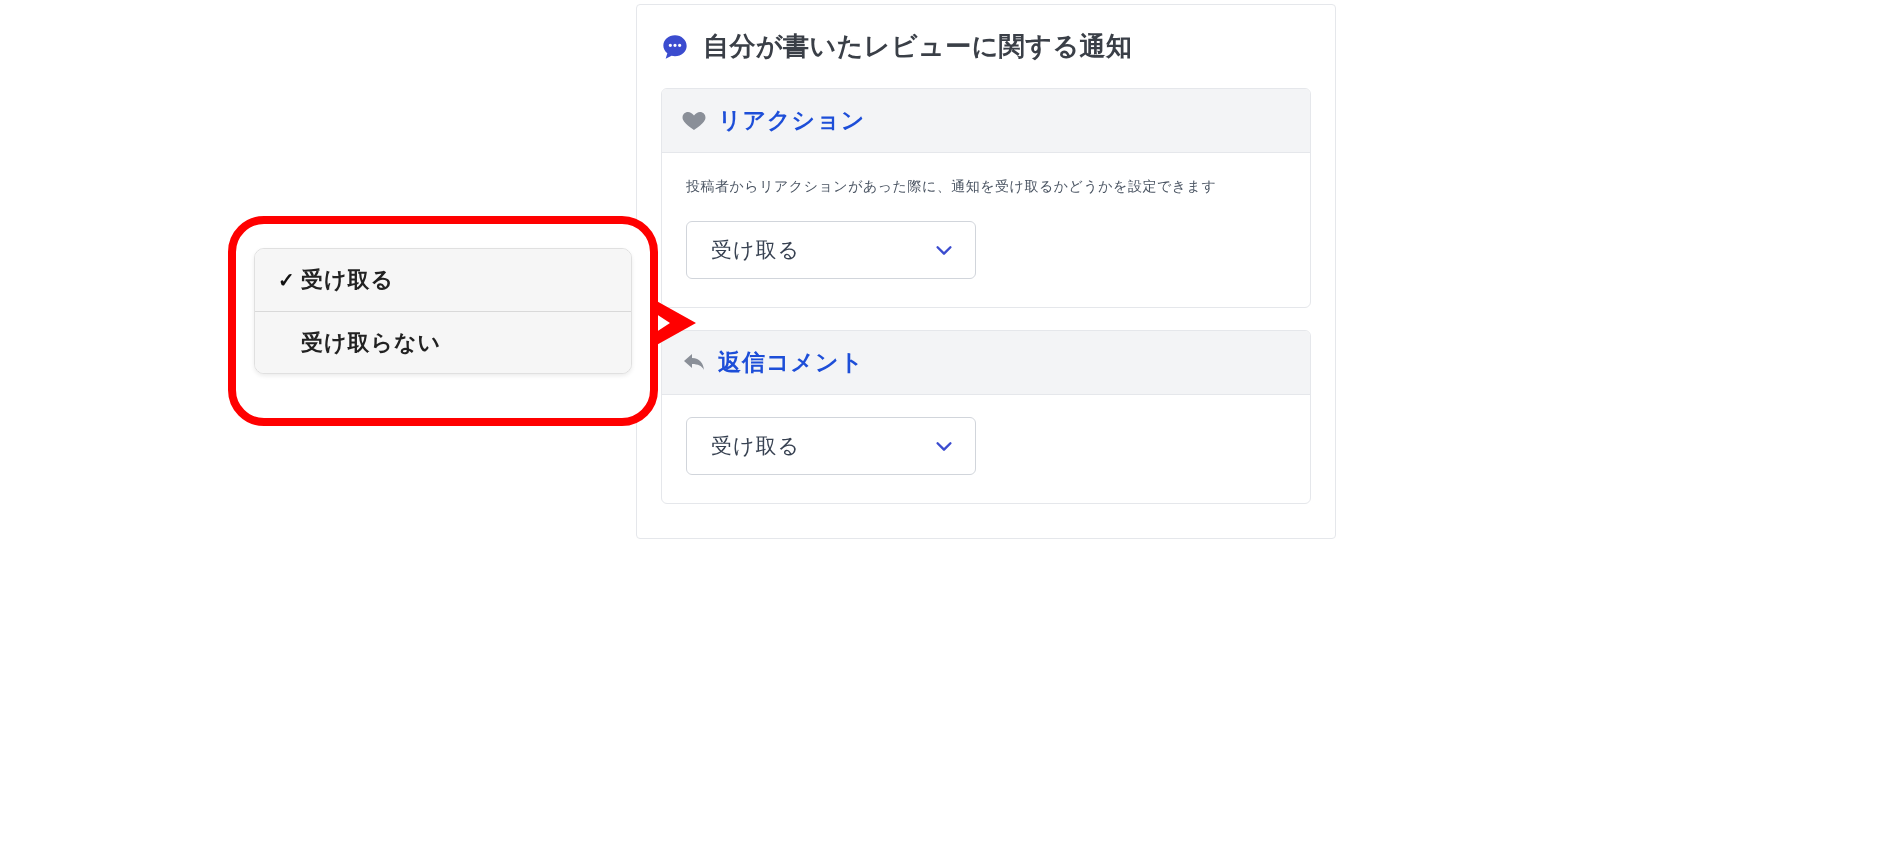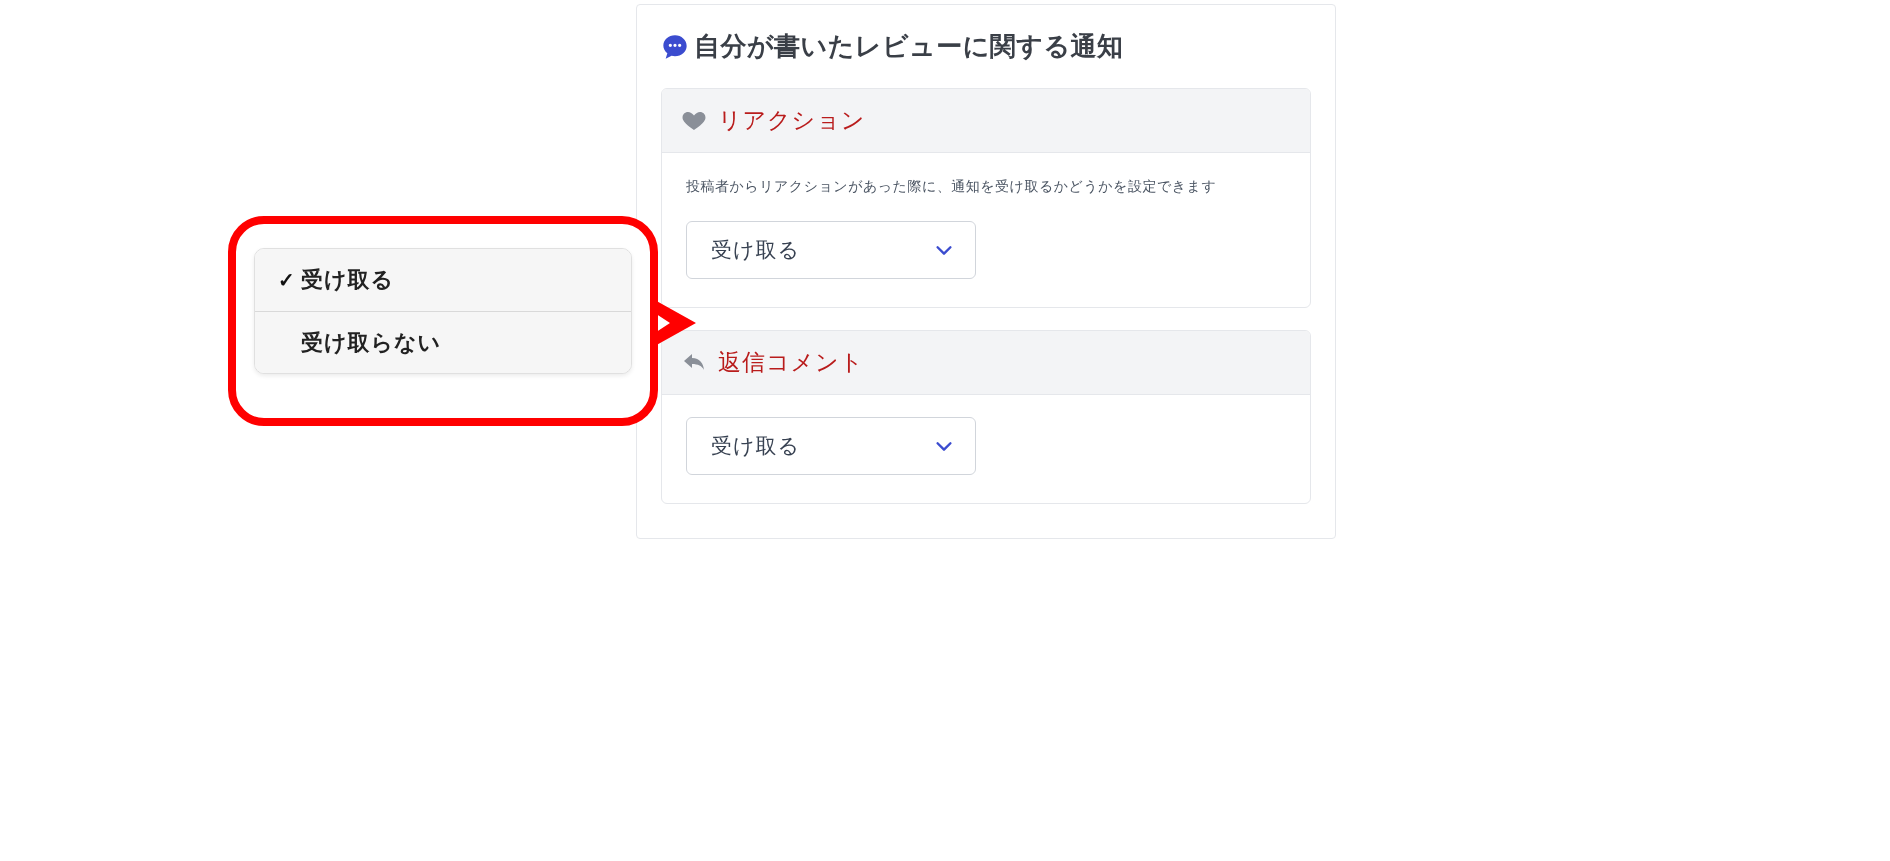--- a/index.html
+++ b/index.html
@@ -17,21 +17,21 @@
       top: 4px;
       width: 700px;
       border: 1px solid #e5e7eb;
       border-radius: 4px;
       padding: 24px 24px 30px 24px;
       background: #fff;
     }
     .panel-title-row {
       display: flex;
       align-items: center;
-      gap: 5px;
+      gap: 14px;
       margin-bottom: 24px;
     }
     .panel-title-row .icon svg { width: 28px; height: 28px; display:block; }
     .panel-title {
       font-size: 26px;
       font-weight: 700;
       color: #3a3f47;
       letter-spacing: 0.5px;
     }
     .card {
@@ -46,22 +46,22 @@
       background: #f3f4f6;
       padding: 16px 20px;
       display: flex;
       align-items: center;
       gap: 12px;
       border-bottom: 1px solid #e5e7eb;
     }
     .card-header .icon svg { width: 24px; height: 24px; display:block; }
     .card-title {
       font-size: 23px;
-      font-weight: 400;
-      color: #b91c1c;
+      font-weight: 700;
+      color: #1d4ed8;
       letter-spacing: 1px;
     }
     .card-body {
       padding: 22px 24px 28px 24px;
     }
     .card-desc {
       font-size: 14px;
       color: #4b5563;
       line-height: 1.7;
       margin-bottom: 22px;

